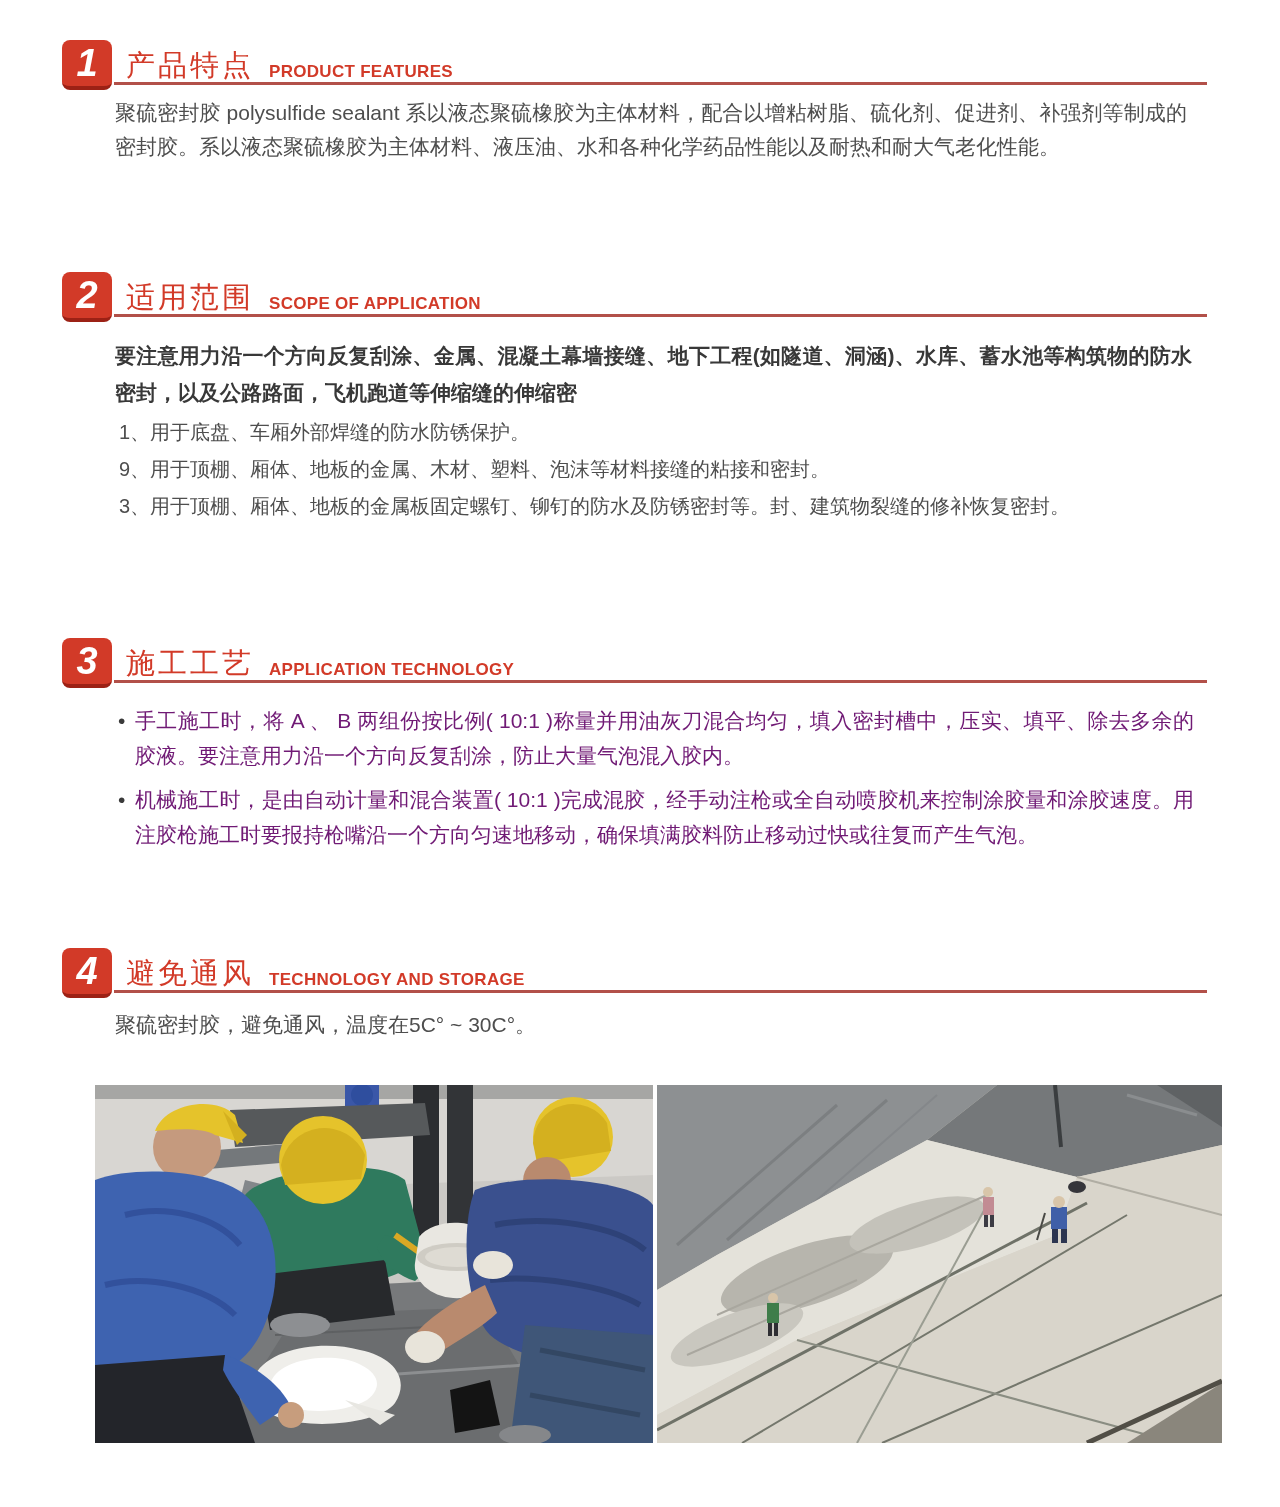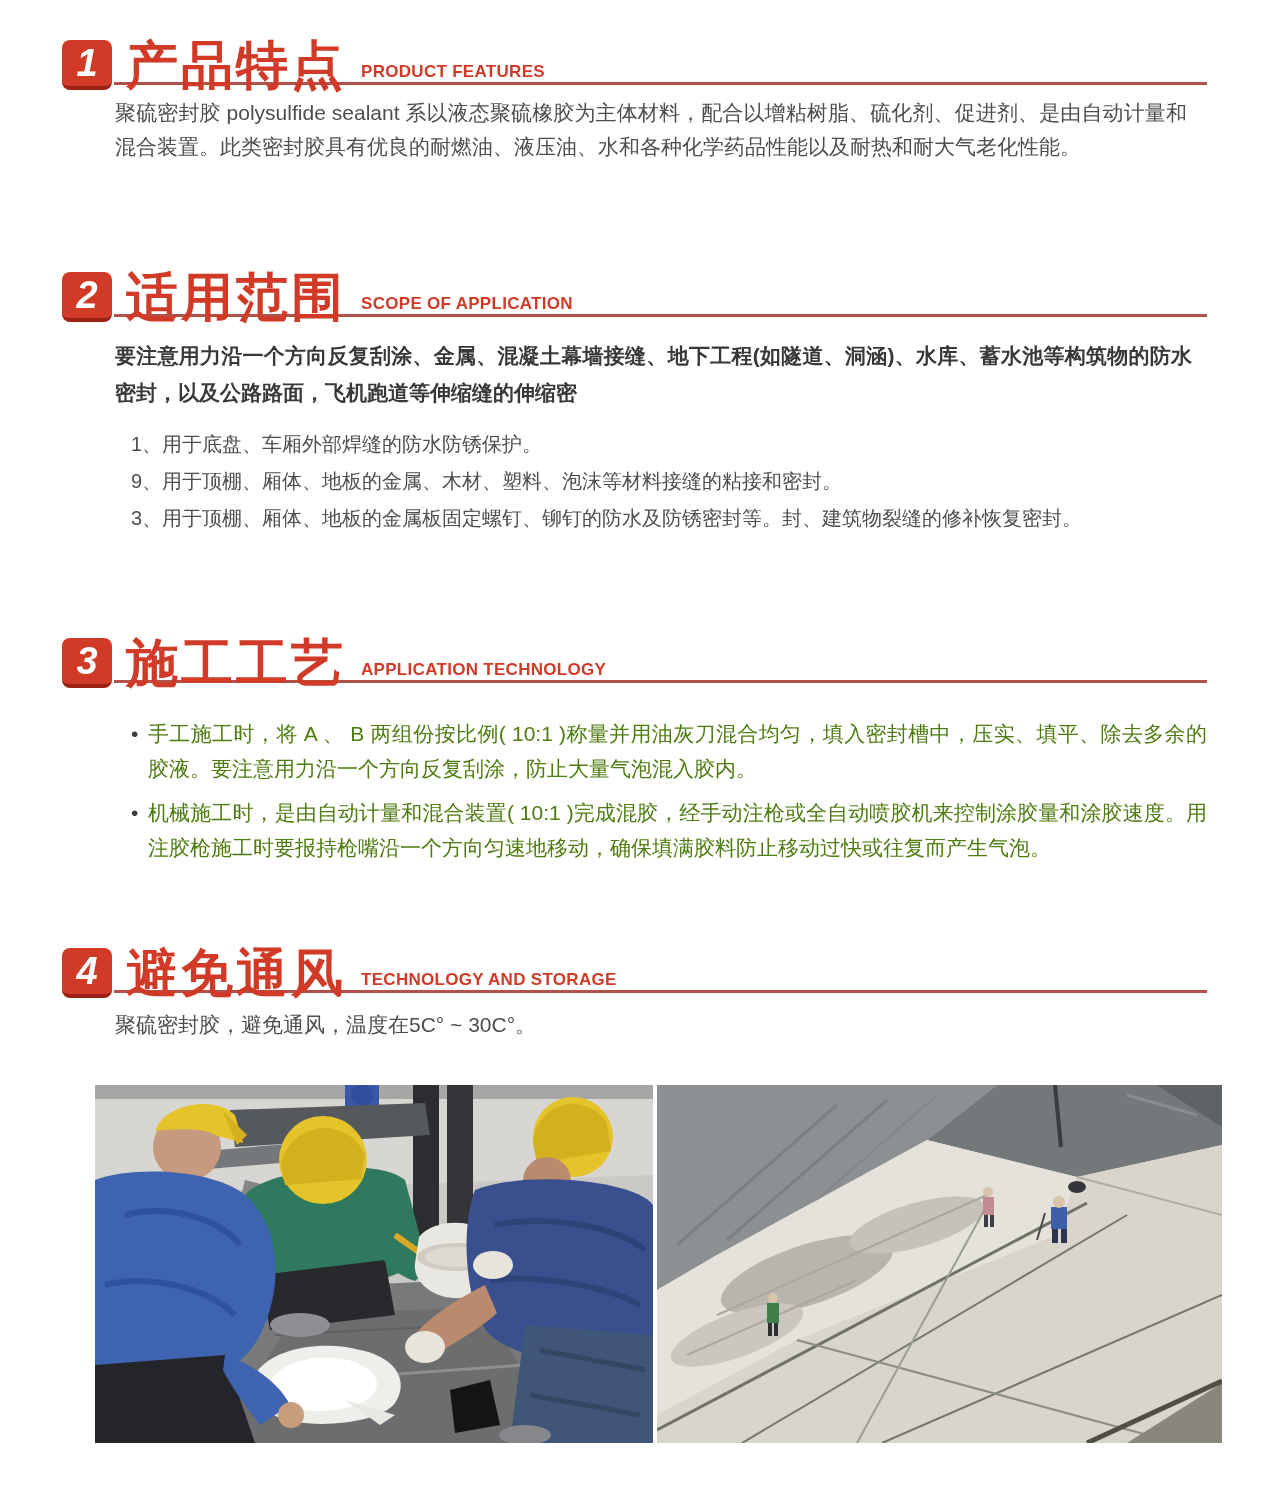--- a/index.html
+++ b/index.html
@@ -15,28 +15,28 @@
   .sec-header{position:absolute;left:62px;right:73px;height:50px;}
   .sec-underline{position:absolute;left:52px;right:0;bottom:5px;height:3px;background:#b25049;}
   .numbox{
     position:absolute;left:0;top:0;width:50px;height:50px;
     background:#d23a28;border-radius:8px;box-sizing:border-box;
     border-bottom:4px solid #9c2115;
     color:#ffffff;font-style:italic;font-weight:bold;font-size:38px;
     display:flex;align-items:center;justify-content:center;z-index:2;
   }
   .titles{position:absolute;left:64px;bottom:2px;display:flex;align-items:flex-end;gap:15px;z-index:1;white-space:nowrap;}
-  .title-zh{color:#d23a28;font-size:52px;font-weight:bold;line-height:46px;letter-spacing:3px;}
+  .title-zh{color:#d23a28;font-size:29px;font-weight:normal;line-height:46px;letter-spacing:3px;}
   .title-en{color:#d23a28;font-size:17px;font-weight:bold;line-height:1;margin-bottom:8px;letter-spacing:0.3px;}
   
   .body-text{position:absolute;color:#4e4e4e;font-size:21px;line-height:34px;text-align:justify;}
   .lead-text{position:absolute;color:#383838;font-size:21px;font-weight:bold;line-height:37px;text-align:justify;}
-  .plain-list{position:absolute;list-style:none;margin:16px;padding:0;color:#4e4e4e;font-size:20px;}
+  .plain-list{position:absolute;list-style:none;margin:4px;padding:0;color:#4e4e4e;font-size:20px;}
   .plain-list li{line-height:24px;margin-bottom:13px;}
-  .dot-list{position:absolute;list-style:none;margin:13px;padding:0;color:#4d7c0f;font-size:21px;}
+  .dot-list{position:absolute;list-style:none;margin:0;padding:0;color:#701a75;font-size:21px;}
   .dot-list li{position:relative;padding-left:17px;line-height:35px;margin-bottom:9px;text-align:justify;}
   .dot-list li::before{content:"•";position:absolute;left:0;top:0;color:#3a3a3a;}
   
   .photos{position:absolute;top:1085px;left:95px;display:flex;gap:4px;}
   .photo{display:block;height:358px;}
 </style>
 </head>
 <body>
 
 <div class="page">
@@ -44,21 +44,21 @@
   <div class="sec-header" style="top:40px;">
     <div class="sec-underline"></div>
     <div class="numbox">
       <span>1</span>
     </div>
     <div class="titles">
       <span class="title-zh">产品特点</span>
       <span class="title-en">PRODUCT FEATURES</span>
     </div>
   </div>
-  <div class="body-text" style="top:96px;left:115px;width:1072px;">聚硫密封胶 polysulfide sealant 系以液态聚硫橡胶为主体材料，配合以增粘树脂、硫化剂、促进剂、是由自动计量和混合装置。此类密封胶具有优良的耐燃油、液压油、水和各种化学药品性能以及耐热和耐大气老化性能。</div>
+  <div class="body-text" style="top:96px;left:115px;width:1072px;">聚硫密封胶 polysulfide sealant 系以液态聚硫橡胶为主体材料，配合以增粘树脂、硫化剂、促进剂、补强剂等制成的密封胶。系以液态聚硫橡胶为主体材料、液压油、水和各种化学药品性能以及耐热和耐大气老化性能。</div>
 
   <div class="sec-header" style="top:272px;">
     <div class="sec-underline"></div>
     <div class="numbox">
       <span>2</span>
     </div>
     <div class="titles">
       <span class="title-zh">适用范围</span>
       <span class="title-en">SCOPE OF APPLICATION</span>
     </div>

